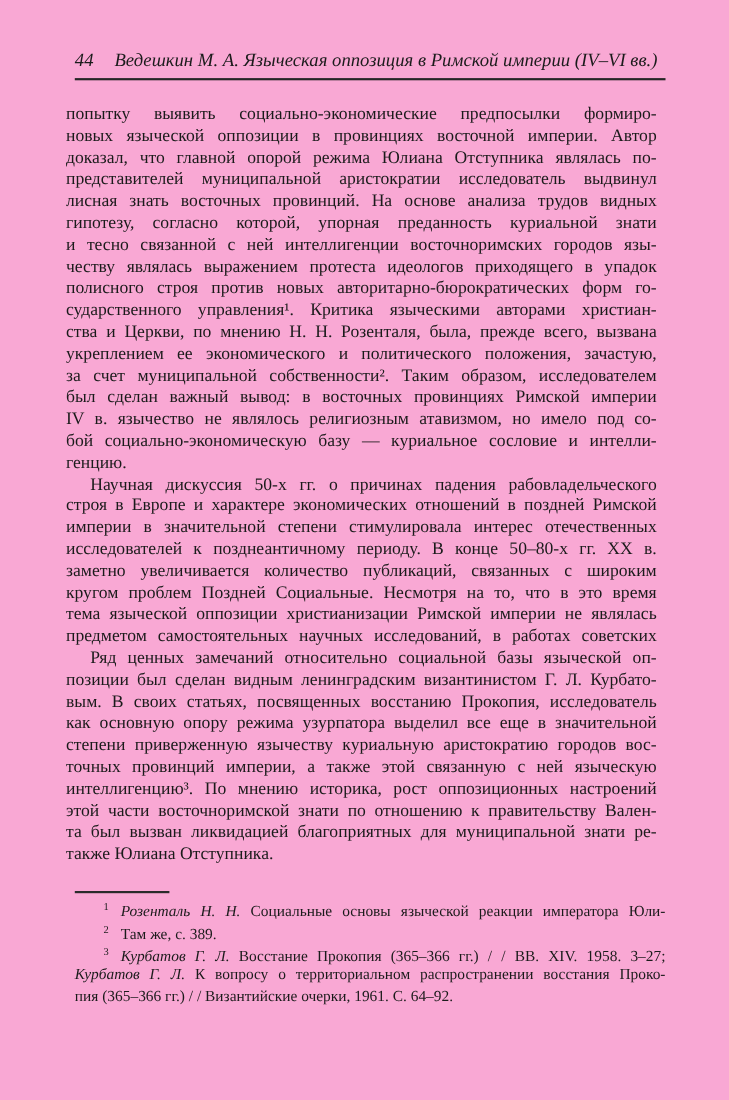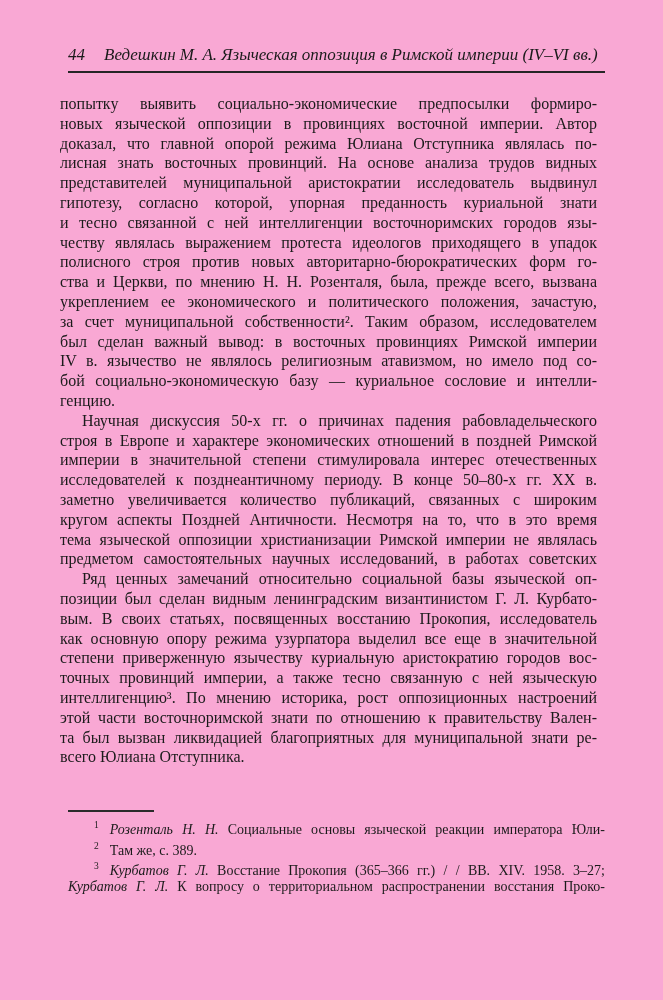--- a/index.html
+++ b/index.html
@@ -69,68 +69,70 @@
     <span class="page-num">44</span>
     <span>Ведешкин М. А. Языческая оппозиция в Римской империи (IV–VI вв.)</span>
   </div>
   <div class="header-rule"></div>
 
   <div class="textblock">
 
     <div class="line">попытку выявить социально-экономические предпосылки формиро-</div>
     <div class="line">новых языческой оппозиции в провинциях восточной империи. Автор</div>
     <div class="line">доказал, что главной опорой режима Юлиана Отступника являлась по-</div>
+    <div class="line">представителей муниципальной аристократии исследователь выдвинул</div>
     <div class="line">лисная знать восточных провинций. На основе анализа трудов видных</div>
-    <div class="line">представителей муниципальной аристократии исследователь выдвинул</div>
     <div class="line">гипотезу, согласно которой, упорная преданность куриальной знати</div>
     <div class="line">и тесно связанной с ней интеллигенции восточноримских городов язы-</div>
     <div class="line">честву являлась выражением протеста идеологов приходящего в упадок</div>
     <div class="line">полисного строя против новых авторитарно-бюрократических форм го-</div>
+    <div class="line">сударственного управления¹. Критика языческими авторами христиан-</div>
     <div class="line">ства и Церкви, по мнению Н. Н. Розенталя, была, прежде всего, вызвана</div>
     <div class="line">укреплением ее экономического и политического положения, зачастую,</div>
     <div class="line">за счет муниципальной собственности². Таким образом, исследователем</div>
     <div class="line">был сделан важный вывод: в восточных провинциях Римской империи</div>
     <div class="line">IV в. язычество не являлось религиозным атавизмом, но имело под со-</div>
     <div class="line">бой социально-экономическую базу — куриальное сословие и интелли-</div>
     <div class="line endpara">генцию.</div>
 
     <div class="line indent">Научная дискуссия 50-х гг. о причинах падения рабовладельческого</div>
     <div class="line">строя в Европе и характере экономических отношений в поздней Римской</div>
     <div class="line">империи в значительной степени стимулировала интерес отечественных</div>
     <div class="line">исследователей к позднеантичному периоду. В конце 50–80-х гг. XX в.</div>
     <div class="line">заметно увеличивается количество публикаций, связанных с широким</div>
-    <div class="line">кругом аспекты Поздней Античности. Несмотря на то, что в это время</div>
+    <div class="line">кругом проблем Поздней Социальные. Несмотря на то, что в это время</div>
     <div class="line">тема языческой оппозиции христианизации Римской империи не являлась</div>
     <div class="line">предметом самостоятельных научных исследований, в работах советских</div>
 
     <div class="line indent">Ряд ценных замечаний относительно социальной базы языческой оп-</div>
     <div class="line">позиции был сделан видным ленинградским византинистом Г. Л. Курбато-</div>
     <div class="line">вым. В своих статьях, посвященных восстанию Прокопия, исследователь</div>
     <div class="line">как основную опору режима узурпатора выделил все еще в значительной</div>
     <div class="line">степени приверженную язычеству куриальную аристократию городов вос-</div>
-    <div class="line">точных провинций империи, а также тесно связанную с ней языческую</div>
+    <div class="line">точных провинций империи, а также этой связанную с ней языческую</div>
     <div class="line">интеллигенцию³. По мнению историка, рост оппозиционных настроений</div>
     <div class="line">этой части восточноримской знати по отношению к правительству Вален-</div>
     <div class="line">та был вызван ликвидацией благоприятных для муниципальной знати ре-</div>
-    <div class="line endpara">всего Юлиана Отступника.</div>
+    <div class="line endpara">также Юлиана Отступника.</div>
   </div>
 
   <div class="fn-rule"></div>
 
   <div class="footnotes">
 
     <div class="fn-line first">
       <span class="fn-marker">1</span><span class="it">Розенталь Н. Н.</span><span> Социальные основы языческой реакции императора Юли-</span>
     </div>
 
     <div class="fn-line endpara first">
       <span class="fn-marker">2</span><span>Там же, с. 389.</span>
     </div>
 
     <div class="fn-line first">
       <span class="fn-marker">3</span><span class="it">Курбатов Г. Л.</span><span> Восстание Прокопия (365–366 гг.) / / ВВ. XIV. 1958. 3–27;</span>
     </div>
     <div class="fn-line">
       <span class="it">Курбатов Г. Л.</span><span> К вопросу о территориальном распространении восстания Проко-</span>
     </div>
+    <div class="fn-line endpara">пия (365–366 гг.) / / Византийские очерки, 1961. С. 64–92.</div>
   </div>
 
 </div>
 
 </body></html>

